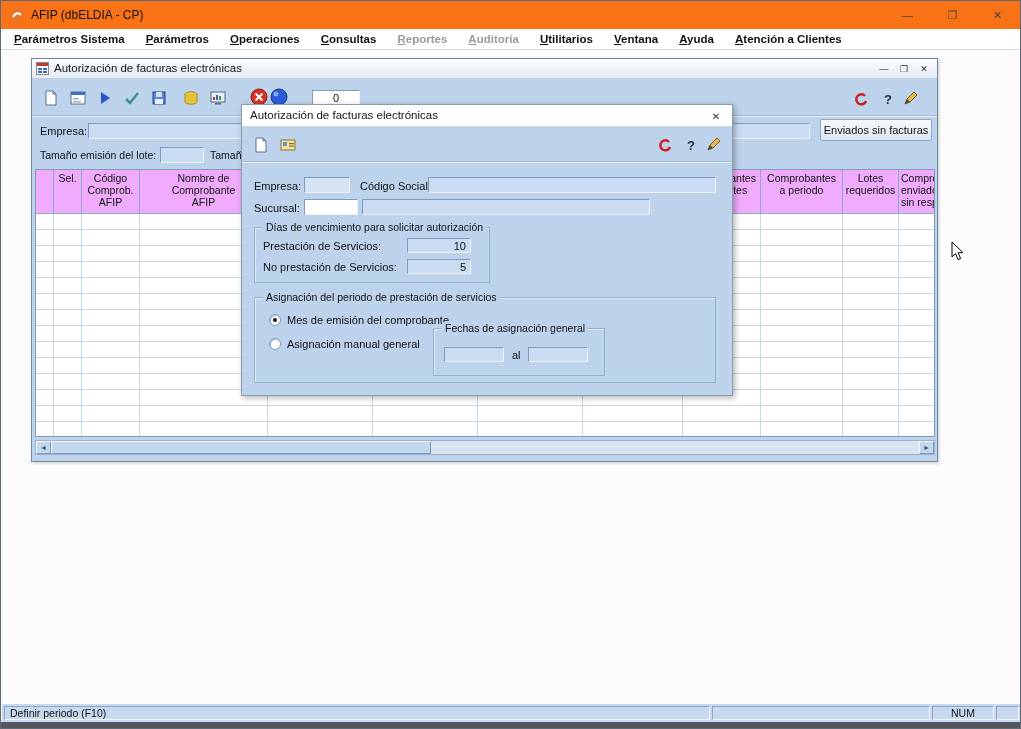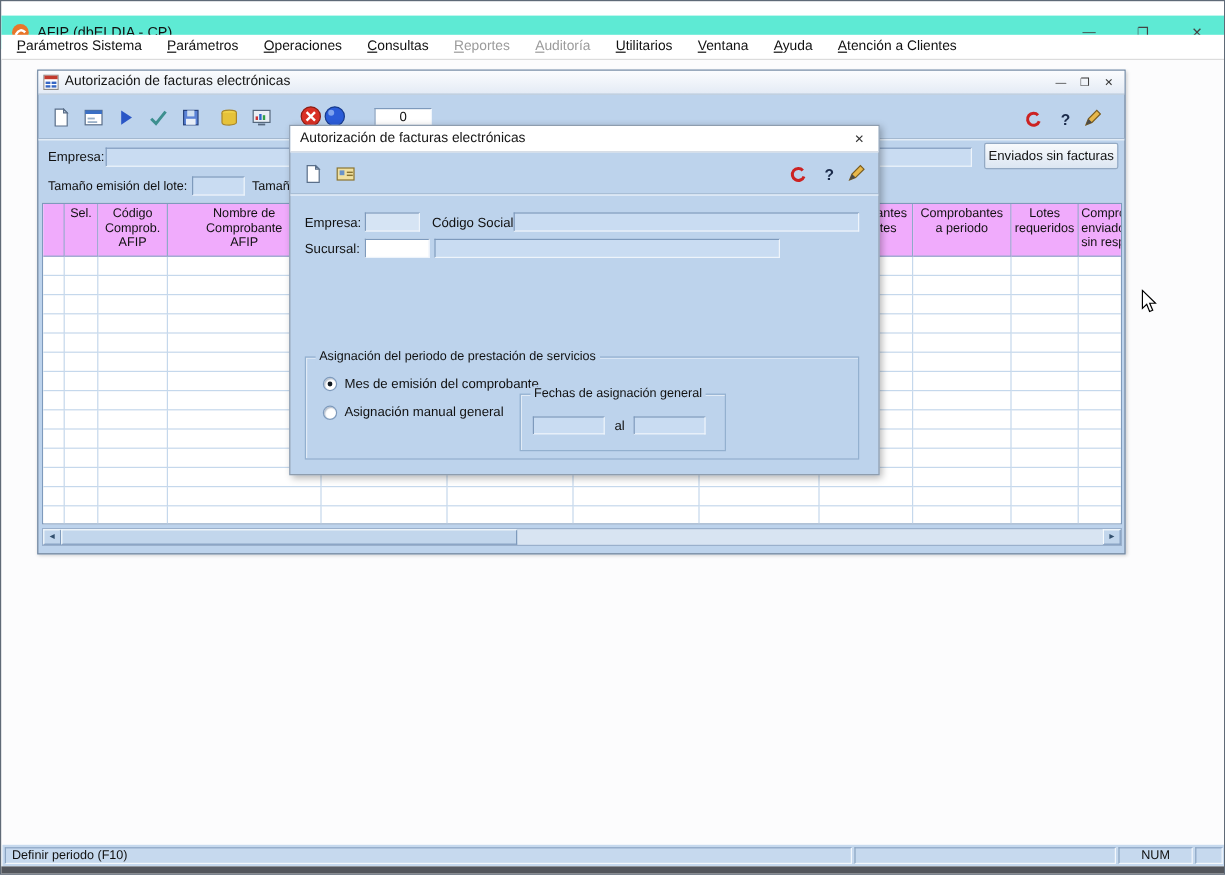--- a/index.html
+++ b/index.html
@@ -1,28 +1,28 @@
 <!DOCTYPE html>
 <html><head>
 <meta charset="utf-8">
 <style>
   * { margin:0; padding:0; box-sizing:border-box; }
   body { font-family:"Liberation Sans", sans-serif; background:#888; }
   #screen { position:relative; width:1021px; height:729px; background:#fff;
             border:1px solid #5f6a77; overflow:hidden; font-size:11px; color:#111; }
 
   
-  .titlebar { position:absolute; left:0; top:12px; width:1021px; height:28px; background:#5eead4; }
+  .titlebar { position:absolute; left:0; top:0; width:1021px; height:28px; background:#f97316; }
   .app-icon { position:absolute; left:8px; top:6px; }
   .win-title { position:absolute; left:30px; top:7px; font-size:12px; color:#111; }
   .caption { position:absolute; right:2px; top:0; height:28px; display:flex; }
   .cap-btn { width:45px; height:28px; display:flex; align-items:center; justify-content:center;
              color:#444; font-size:11px; }
   .menubar { position:absolute; left:0; top:28px; width:1021px; height:21px; background:#fff;
-             border-bottom:1px solid #dcdcdc; padding-left:4px; }
+             border-bottom:1px solid #dcdcdc; padding-left:4px;font-weight:bold; }
   .menu-item { display:inline-block; padding:0 9px; line-height:20px; font-size:11.5px; color:#111; }
   .menu-item::first-letter { text-decoration:underline; }
   .menu-item.disabled { color:#9b9b9b; }
   .mdi { position:absolute; left:1px; top:49px; width:1018px; height:654px; background:#fcfcfd; }
 
   
   .field { position:absolute; height:16px; background:#fff; font-size:11px; line-height:14px;
            padding:0 3px; border:1px solid; border-color:#7e9abc #eef4fb #eef4fb #7e9abc; }
   .field.disabled { background:#c9dcf2; }
   .field.num { text-align:right; padding-right:4px; }
@@ -491,20 +491,27 @@
 
     <span class="lbl" style="left:12px;top:75px">Empresa:</span>
     <div class="field" style="left:62px;top:72px;width:46px;background:#d6e4f4"></div>
     <span class="lbl" style="left:118px;top:75px">Código Social:</span>
     <div class="field disabled" style="left:186px;top:72px;width:288px"></div>
 
     <span class="lbl" style="left:12px;top:97px">Sucursal:</span>
     <div class="field" style="left:62px;top:94px;width:54px"></div>
     <div class="field disabled" style="left:120px;top:94px;width:288px"></div>
 
+    <div class="groupbox" style="left:12px;top:122px;width:236px;height:56px">
+      <span class="legend">Días de vencimiento para solicitar autorización</span>
+      <span class="lbl" style="left:8px;top:12px">Prestación de Servicios:</span>
+      <div class="field disabled num" style="left:152px;top:10px;width:64px;height:15px">10</div>
+      <span class="lbl" style="left:8px;top:33px">No prestación de Servicios:</span>
+      <div class="field disabled num" style="left:152px;top:31px;width:64px;height:15px">5</div>
+    </div>
 
     <div class="groupbox" style="left:12px;top:192px;width:462px;height:86px">
       <span class="legend">Asignación del periodo de prestación de servicios</span>
       <div class="radio selected" style="left:14px;top:16px"></div>
       <span class="lbl" style="left:32px;top:16px">Mes de emisión del comprobante</span>
       <div class="radio" style="left:14px;top:40px"></div>
       <span class="lbl" style="left:32px;top:40px">Asignación manual general</span>
 
       <div class="groupbox" style="left:178px;top:30px;width:172px;height:48px">
         <span class="legend">Fechas de asignación general</span>

